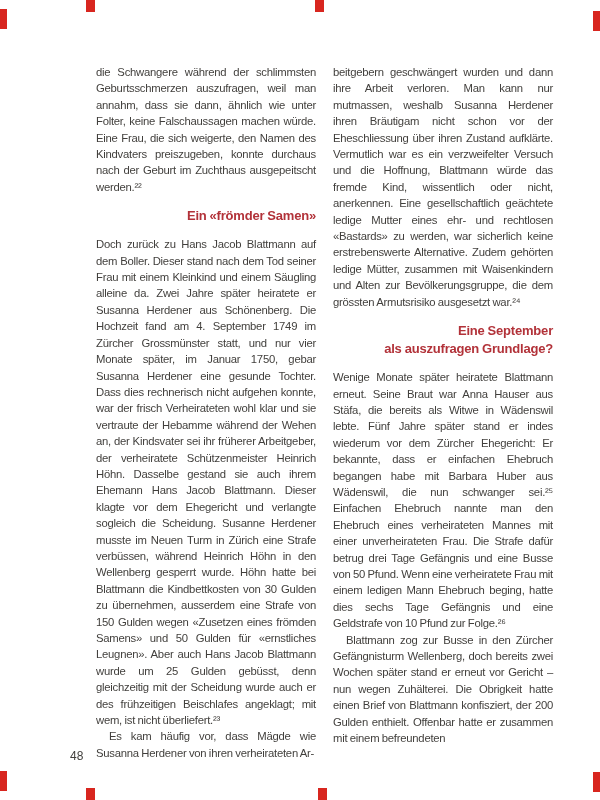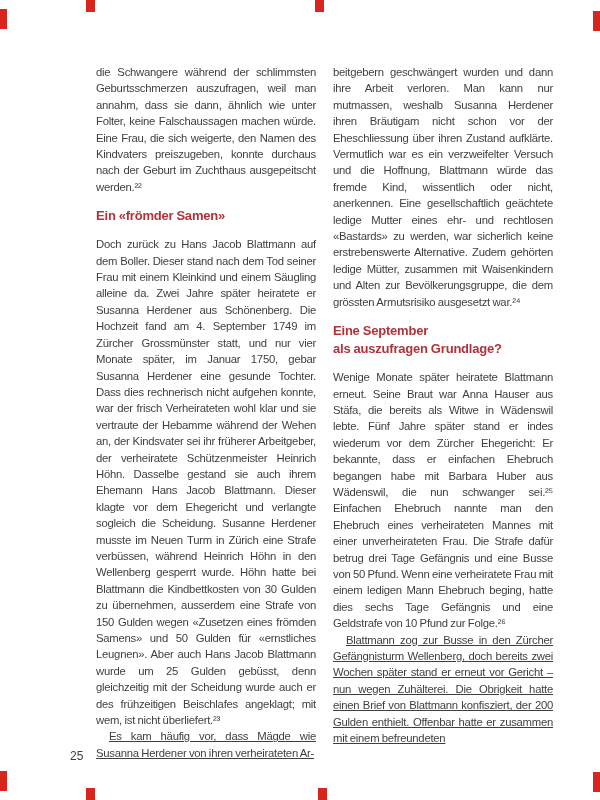--- a/index.html
+++ b/index.html
@@ -34,31 +34,30 @@
     text-align: justify;
     hyphens: auto;
     -webkit-hyphens: auto;
   }
   .col p {
     margin: 0;
     padding: 0;
   }
   .col p.indent {
     text-indent: 13px;
-    text-decoration: underline;
   }
   .col h2 {
     margin: 12px 0 11px 0;
     padding: 0;
     font-size: 13px;
     line-height: 18px;
     font-weight: bold;
     letter-spacing: -0.2px;
     color: var(--heading-red, #b23239);
-    text-align: left;
+    text-align: right;
   }
   .page-number {
     position: absolute;
     left: 70px;
     top: 749px;
     font-size: 12px;
     line-height: 14px;
     letter-spacing: 0;
     color: var(--body-text, #413f3c);
   }
@@ -103,15 +102,15 @@
       <h2>
         <div>Eine September</div>
         <div>als auszufragen Grundlage?</div>
       </h2>
       <p>Wenige Monate später heiratete Blattmann erneut. Seine Braut war Anna Hauser aus Stäfa, die bereits als Witwe in Wädenswil lebte. Fünf Jahre später stand er indes wiederum vor dem Zürcher Ehegericht: Er bekannte, dass er einfachen Ehebruch begangen habe mit Barbara Huber aus Wädenswil, die nun schwanger sei.²⁵ Einfachen Ehebruch nannte man den Ehebruch eines verheirateten Mannes mit einer unverheirateten Frau. Die Strafe dafür betrug drei Tage Gefängnis und eine Busse von 50 Pfund. Wenn eine verheiratete Frau mit einem ledigen Mann Ehebruch beging, hatte dies sechs Tage Gefängnis und eine Geldstrafe von 10 Pfund zur Folge.²⁶</p>
       <p class="indent">Blattmann zog zur Busse in den Zürcher Gefängnisturm Wellenberg, doch bereits zwei Wochen später stand er erneut vor Gericht – nun wegen Zuhälterei. Die Obrigkeit hatte einen Brief von Blattmann konfisziert, der 200 Gulden enthielt. Offenbar hatte er zusammen mit einem befreundeten</p>
     </div>
 
   </div>
 
-  <div class="page-number">25</div>
+  <div class="page-number">48</div>
 
 </div>
 
 </body></html>

